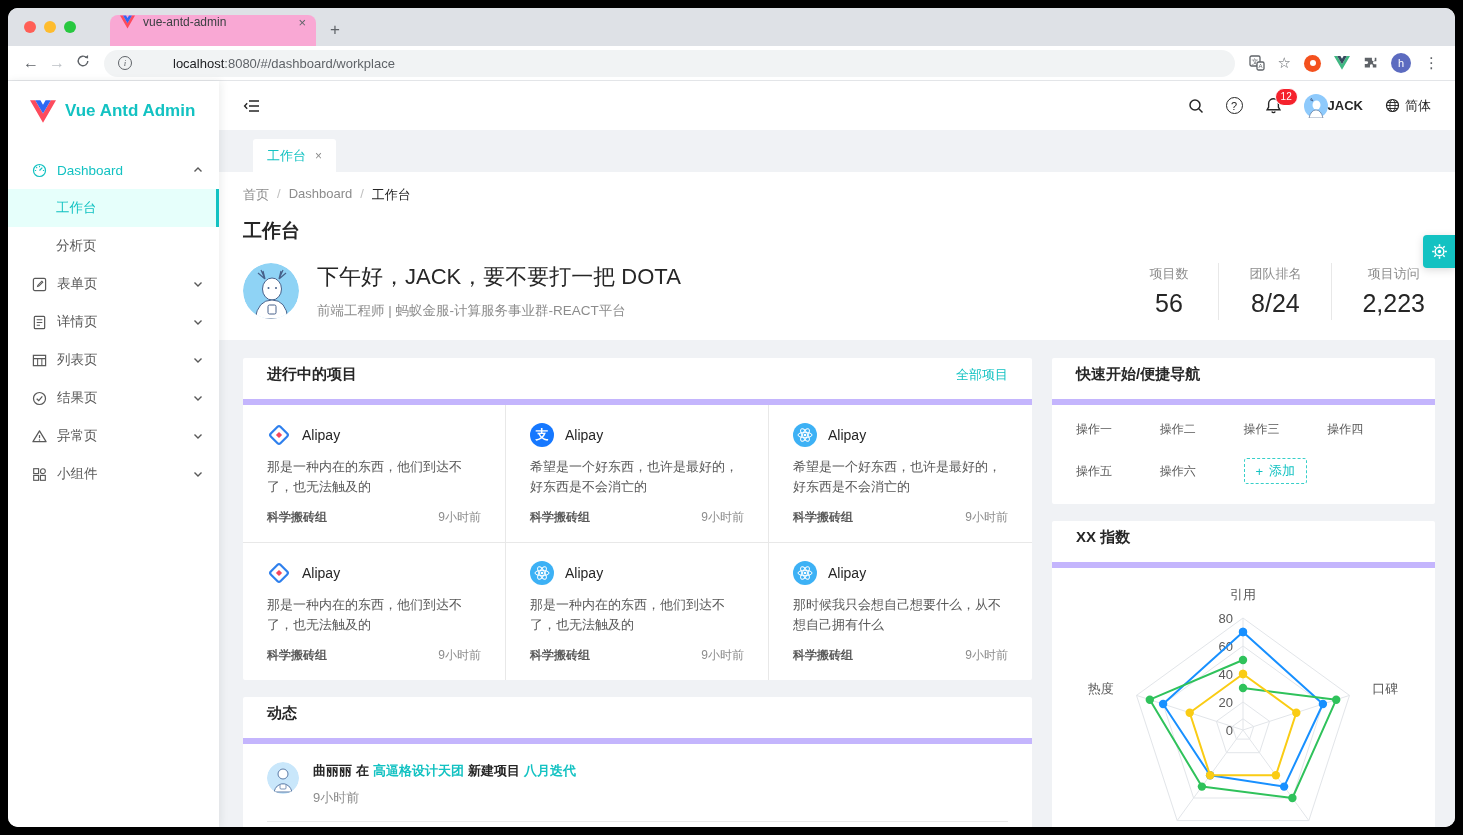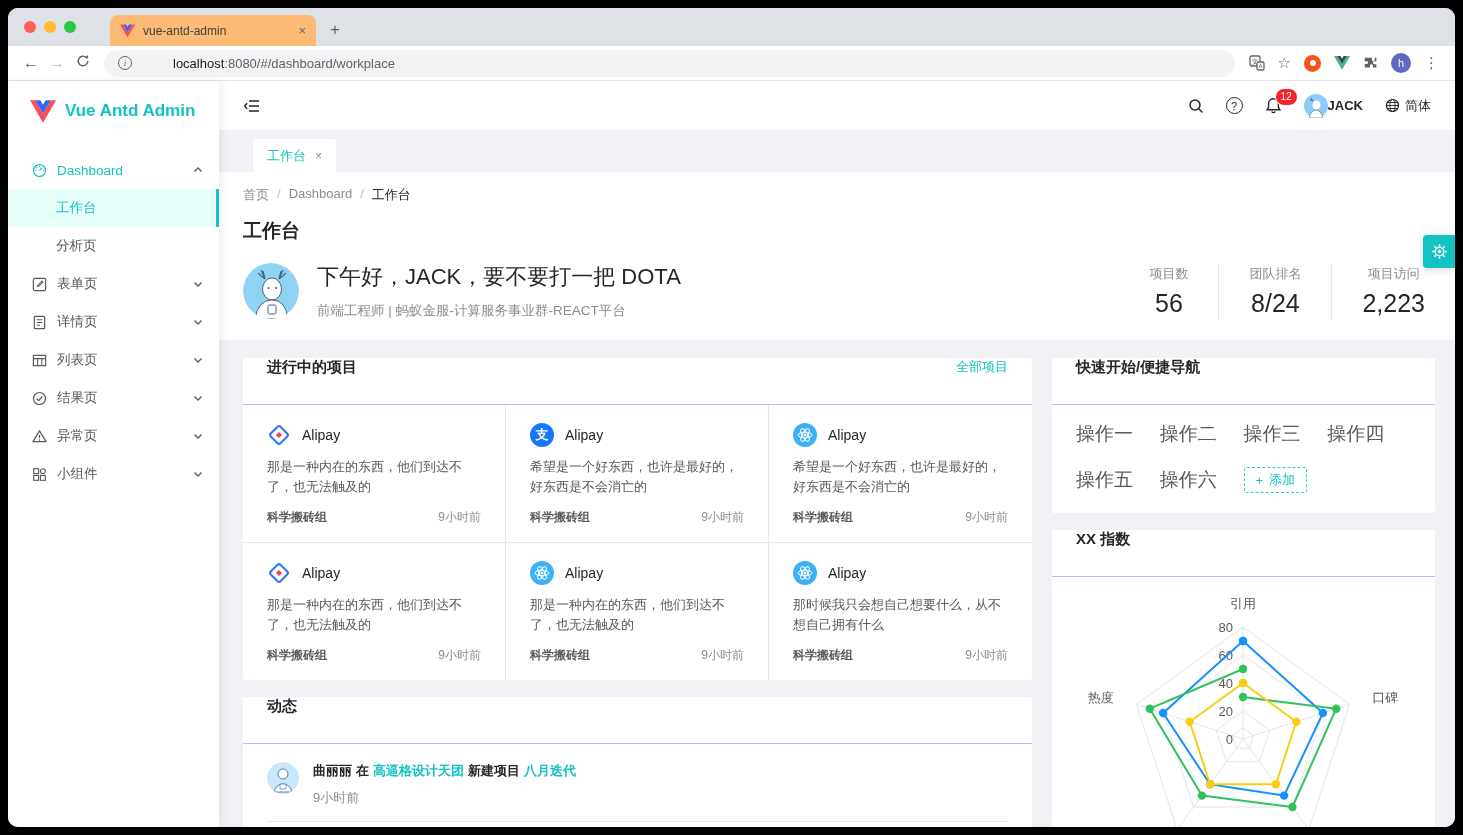--- a/index.html
+++ b/index.html
@@ -4,21 +4,21 @@
 <style>
   * { box-sizing: border-box; margin: 0; padding: 0; }
   html,body { width:1463px; height:835px; background:#000; font-family:"Liberation Sans","DejaVu Sans",sans-serif; overflow:hidden; }
   .window { position:absolute; left:8px; top:8px; width:1447px; height:819px; background:#fff; border-radius:10px; overflow:hidden; display:flex; flex-direction:column; }
 
   
   .chrome-tabs { height:38px; background:#dee1e6; display:flex; align-items:flex-end; flex-shrink:0; }
   .traffic { display:flex; gap:8px; align-items:center; height:38px; padding:0 20px 0 16px; }
   .light { width:12px; height:12px; border-radius:50%; }
   .light.red{ background:#ff5f57; } .light.yellow{ background:#febc2e; } .light.green{ background:#28c840; }
-  .chrome-tab { width:206px; height:31px; background:#fdba74; border-radius:8px 8px 0 0; display:flex; align-items:center; gap:8px; padding:0 10px; margin-left:14px; }
+  .chrome-tab { width:206px; height:31px; background:#f9a8d4; border-radius:8px 8px 0 0; display:flex; align-items:flex-start; gap:8px; padding:0 10px; margin-left:14px; }
   .tab-title { flex:1; font-size:12px; color:#3c4043; white-space:nowrap; overflow:hidden; }
   .tab-close { color:#5f6368; font-size:13px; cursor:pointer; }
   .newtab-btn { font-size:17px; color:#5f6368; margin:0 0 6px 14px; cursor:pointer; }
   .chrome-toolbar { height:35px; background:#fff; border-bottom:1px solid #e3e5e8; display:flex; align-items:center; padding:0 10px; flex-shrink:0; }
   .nav-btn { width:26px; text-align:center; font-size:16px; color:#5f6368; cursor:pointer; }
   .nav-btn.disabled { color:#bdc1c6; }
   .omnibox { flex:1; height:27px; background:#f1f3f4; border-radius:14px; display:flex; align-items:center; gap:9px; padding:0 14px; margin:0 8px; }
   .info-i { width:14px; height:14px; border:1.2px solid #5f6368; border-radius:50%; color:#5f6368; font-size:9px; font-family:"Liberation Serif",serif; font-style:italic; display:flex; align-items:center; justify-content:center; flex-shrink:0; }
   .url { font-size:13px; color:#202124; white-space:nowrap;padding-left:32px; }
   .url .path { color:#5f6368; }
@@ -76,21 +76,21 @@
   .stat + .stat { border-left:1px solid #e8e8e8; }
   .stat:last-child { padding-right:6px; }
   .stat-label { font-size:13px; color:#8c8c8c; }
   .stat-value { margin-top:6px; font-size:25px; color:#262626; font-weight:500; }
 
   .content { flex:1; display:flex; gap:20px; padding:18px 20px 0 24px; min-height:0; overflow:hidden; }
   .col-left { flex:1; min-width:0; }
   .col-right { width:383px; flex-shrink:0; display:flex; flex-direction:column; gap:17px; }
 
   .card { background:#fff; border-radius:2px; }
-  .card-head { height:47px; display:flex; align-items:flex-start; padding:0 24px; border-bottom:1px solid #c4b5fd; }
+  .card-head { height:47px; display:flex; align-items:flex-end; padding:15px 24px; border-bottom:6px solid #c4b5fd; }
   .card-title { font-size:15px; font-weight:600; color:#262626; }
   .card-extra { margin-left:auto; font-size:13px; color:#13c2c2; cursor:pointer; }
 
   .proj-grid { display:grid; grid-template-columns:1fr 1fr 1fr; }
   .proj-cell { padding:18px 24px 16px; border-right:1px solid #e8e8e8; border-bottom:1px solid #e8e8e8; cursor:pointer; }
   .proj-cell:nth-child(3n) { border-right:none; }
   .proj-cell:nth-child(n+4) { border-bottom:none; }
   .proj-head { display:flex; align-items:center; gap:11px; }
   .proj-icon { width:24px; height:24px; border-radius:50%; flex-shrink:0; display:flex; align-items:center; justify-content:center; }
   .proj-icon.alipay { background:#1678ff; color:#fff; font-size:13px; font-weight:700; }
@@ -105,21 +105,21 @@
   .act-list { padding:0 24px; }
   .act-item { display:flex; gap:14px; padding:18px 0 14px; border-bottom:1px solid #e8e8e8; }
   .act-item:last-child { border-bottom:none; }
   .act-avatar { width:32px; height:32px; border-radius:50%; overflow:hidden; flex-shrink:0; }
   .act-line { font-size:13px; color:#262626; font-weight:600; }
   .act-line span { margin-right:4px; }
   .act-line .lnk { color:#13c2c2; cursor:pointer; }
   .act-time { margin-top:9px; font-size:13px; color:#8c8c8c; font-weight:400; }
 
   .quick-grid { padding:16px 24px 20px; display:grid; grid-template-columns:repeat(4,1fr); row-gap:20px; align-items:center; }
-  .quick-link { font-size:19px; color:#595959; cursor:pointer; }
+  .quick-link { font-size:12px; color:#595959; cursor:pointer; }
   .add-btn { justify-self:start; display:inline-flex; align-items:center; gap:6px; border:1px dashed #36cfc9; color:#13c2c2; border-radius:3px; padding:3px 11px; font-size:13px; background:#fff; cursor:pointer; }
 
   .radar-body { padding:10px 0 12px; }
 
   .settings-fab { position:absolute; right:0; top:154px; width:32px; height:33px; background:#13c2c2; border-radius:4px 0 0 4px; display:flex; align-items:center; justify-content:center; box-shadow:0 2px 8px rgba(0,0,0,.15); cursor:pointer; z-index:9; }
 </style>
 </head>
 <body>
 
 <div class="window">

